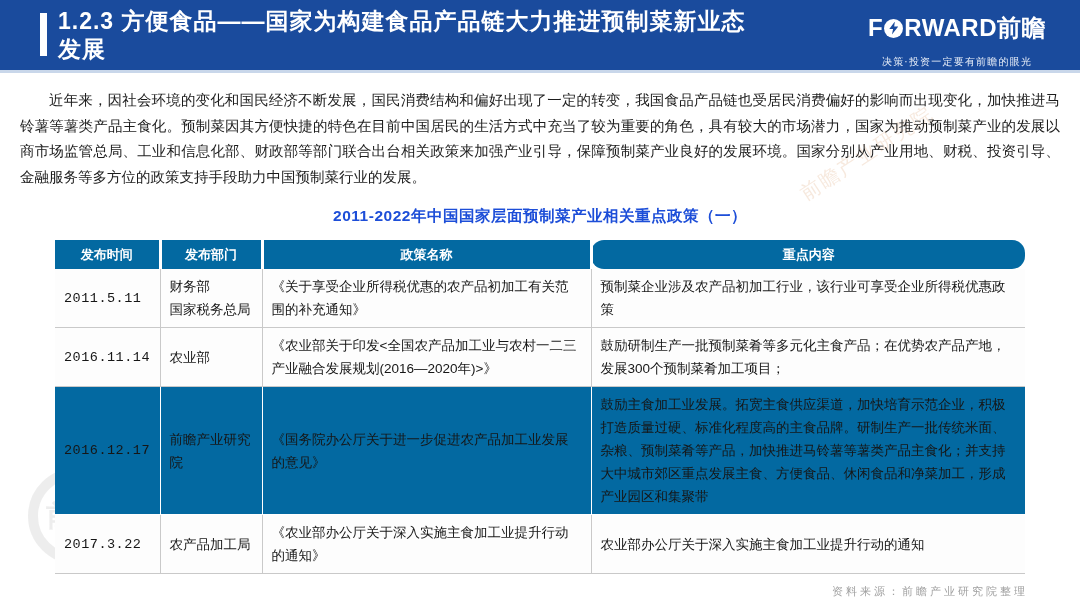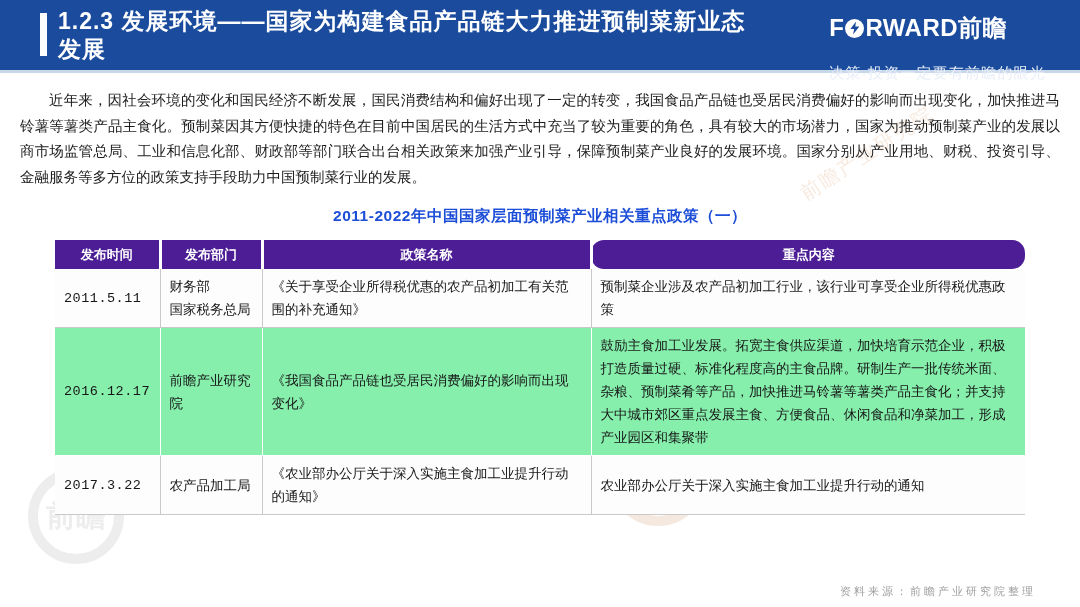--- a/index.html
+++ b/index.html
@@ -13,72 +13,72 @@
   .accent-bar { position:absolute; left:40px; top:13px; width:7px; height:43px; background:#ffffff; }
   .title-wrap { margin-left:58px; margin-top:7px; width:790px; color:#ffffff; font-weight:bold;
                 font-size:23px; line-height:28px; letter-spacing:1px; }
   .title-wrap span { display:block; }
   .logo-block { position:absolute; right:34px; top:12px; text-align:left; color:#ffffff; }
   .logo-main { font-size:24px; font-weight:bold; letter-spacing:0.5px; display:flex; align-items:center; }
   .o-circle { width:19px; height:19px; border-radius:50%; background:#ffffff; display:inline-flex;
               align-items:center; justify-content:center; margin:0 1px; }
   .bolt { width:9px; height:13px; background:#1A4B9D;
           clip-path:polygon(62% 0, 0 58%, 42% 58%, 30% 100%, 100% 38%, 55% 38%); }
-  .logo-tagline { font-size:15px; letter-spacing:1.2px; margin-top:20px; color:#e8eef8; }
+  .logo-tagline { font-size:10px; letter-spacing:1.2px; margin-top:11px; color:#e8eef8;text-align:center; }
 
   
   .content { position:relative; padding:15px 20px 0 20px; }
   .para { font-size:14.5px; line-height:25.5px; color:#1c1c1c; text-align:justify; }
   .para1 { text-indent:2em; }
   .para2 { text-indent:4px; margin-top:12px; }
 
   .table-title { text-align:center; font-size:15.5px; font-weight:bold; color:#1d4ed8;
                  margin-top:16px; margin-bottom:13px; letter-spacing:0.5px; }
 
   
   table.policy { width:970px; margin:0 auto; border-collapse:collapse; table-layout:fixed; }
-  table.policy th { background:#4c1d95; color:#ffffff; font-size:13px; font-weight:bold;
+  table.policy th { background:#0369a1; color:#ffffff; font-size:13px; font-weight:bold;
                     height:29px; border-right:3px solid #ffffff; }
   table.policy th:last-child { border-right:none;border-radius:13px; }
   table.policy td { border-right:1.5px solid #c9c9c9; border-bottom:1.5px solid #c9c9c9;
                     font-size:13.5px; color:#161616; vertical-align:middle;
                     padding:6px 9px; line-height:23px; background:#fdfdfd; }
   table.policy td:last-child { border-right:none; }
   tr.r1 td { height:50px; }
   tr.r2 td { height:53px; }
   tr.r3 td { height:114px; }
   tr.r4 td { height:53px; }
-  tr.gray td { background:#86efac; border-right-color:#ffffff; border-bottom-color:#ffffff; }
+  tr.gray td { background:#0369a1; border-right-color:#ffffff; border-bottom-color:#ffffff; }
   td.c-date { font-family:"Liberation Mono","DejaVu Sans Mono",monospace; color:#8f8f8f;
               font-size:13px; letter-spacing:0.5px; padding-left:6px; }
   td.c-dept { white-space:pre-line; line-height:26px; }
   td.c-policy { line-height:25px; }
   td.c-content { line-height:23px; }
 
   
-  .source { position:absolute; right:44px; bottom:8px; font-size:11px; color:#a0a0a0; letter-spacing:3px; }
+  .source { position:absolute; right:52px; bottom:8px; font-size:11px; color:#a0a0a0; letter-spacing:3px; }
 
   
   .wm { position:absolute; pointer-events:none; user-select:none; }
   .wm-text { color:#b9b9b9; opacity:0.28; font-size:20px; letter-spacing:2px; transform:rotate(-33deg); }
   .wm-text.orange { color:#e4b894; opacity:0.30; }
   .wm-circle { width:96px; height:96px; border-radius:50%; border:10px solid #d9d9d9; opacity:0.45;
                display:flex; align-items:center; justify-content:center;
                color:#d9d9d9; font-size:30px; font-weight:bold; }
   .wm-circle.orange { border-color:#ecd2bd; color:#ecd2bd; opacity:0.5; }
 </style>
 </head>
 <body>
 
 <div class="slide">
 
   <div class="header">
     <div class="accent-bar"></div>
     <div class="title-wrap">
-      <span>1.2.3 发展环境——国家为构建食品产品链大力推进预制菜新业态</span>
+      <span>1.2.3 方便食品——国家为构建食品产品链大力推进预制菜新业态</span>
       <span>发展</span>
     </div>
     <div class="logo-block">
       <div class="logo-main">
         <span>F</span>
         <span class="o-circle">
             <span class="bolt"></span>
           </span>
         <span>RWARD</span>
         <span>前瞻</span>
@@ -119,24 +119,30 @@
         </tr>
       </thead>
       <tbody>
         <tr class="r1">
           <td class="c-date">2011.5.11</td>
           <td class="c-dept">财务部
 国家税务总局</td>
           <td class="c-policy">《关于享受企业所得税优惠的农产品初加工有关范围的补充通知》</td>
           <td class="c-content">预制菜企业涉及农产品初加工行业，该行业可享受企业所得税优惠政策</td>
         </tr>
+        <tr class="r2">
+          <td class="c-date">2016.11.14</td>
+          <td class="c-dept">农业部</td>
+          <td class="c-policy">《农业部关于印发&lt;全国农产品加工业与农村一二三产业融合发展规划(2016—2020年)&gt;》</td>
+          <td class="c-content">鼓励研制生产一批预制菜肴等多元化主食产品；在优势农产品产地，发展300个预制菜肴加工项目；</td>
+        </tr>
         <tr class="r3 gray">
           <td class="c-date">2016.12.17</td>
           <td class="c-dept">前瞻产业研究院</td>
-          <td class="c-policy">《我国食品产品链也受居民消费偏好的影响而出现变化》</td>
+          <td class="c-policy">《国务院办公厅关于进一步促进农产品加工业发展的意见》</td>
           <td class="c-content">鼓励主食加工业发展。拓宽主食供应渠道，加快培育示范企业，积极打造质量过硬、标准化程度高的主食品牌。研制生产一批传统米面、杂粮、预制菜肴等产品，加快推进马铃薯等薯类产品主食化；并支持大中城市郊区重点发展主食、方便食品、休闲食品和净菜加工，形成产业园区和集聚带</td>
         </tr>
         <tr class="r4">
           <td class="c-date">2017.3.22</td>
           <td class="c-dept">农产品加工局</td>
           <td class="c-policy">《农业部办公厅关于深入实施主食加工业提升行动的通知》</td>
           <td class="c-content">农业部办公厅关于深入实施主食加工业提升行动的通知</td>
         </tr>
       </tbody>
     </table>

